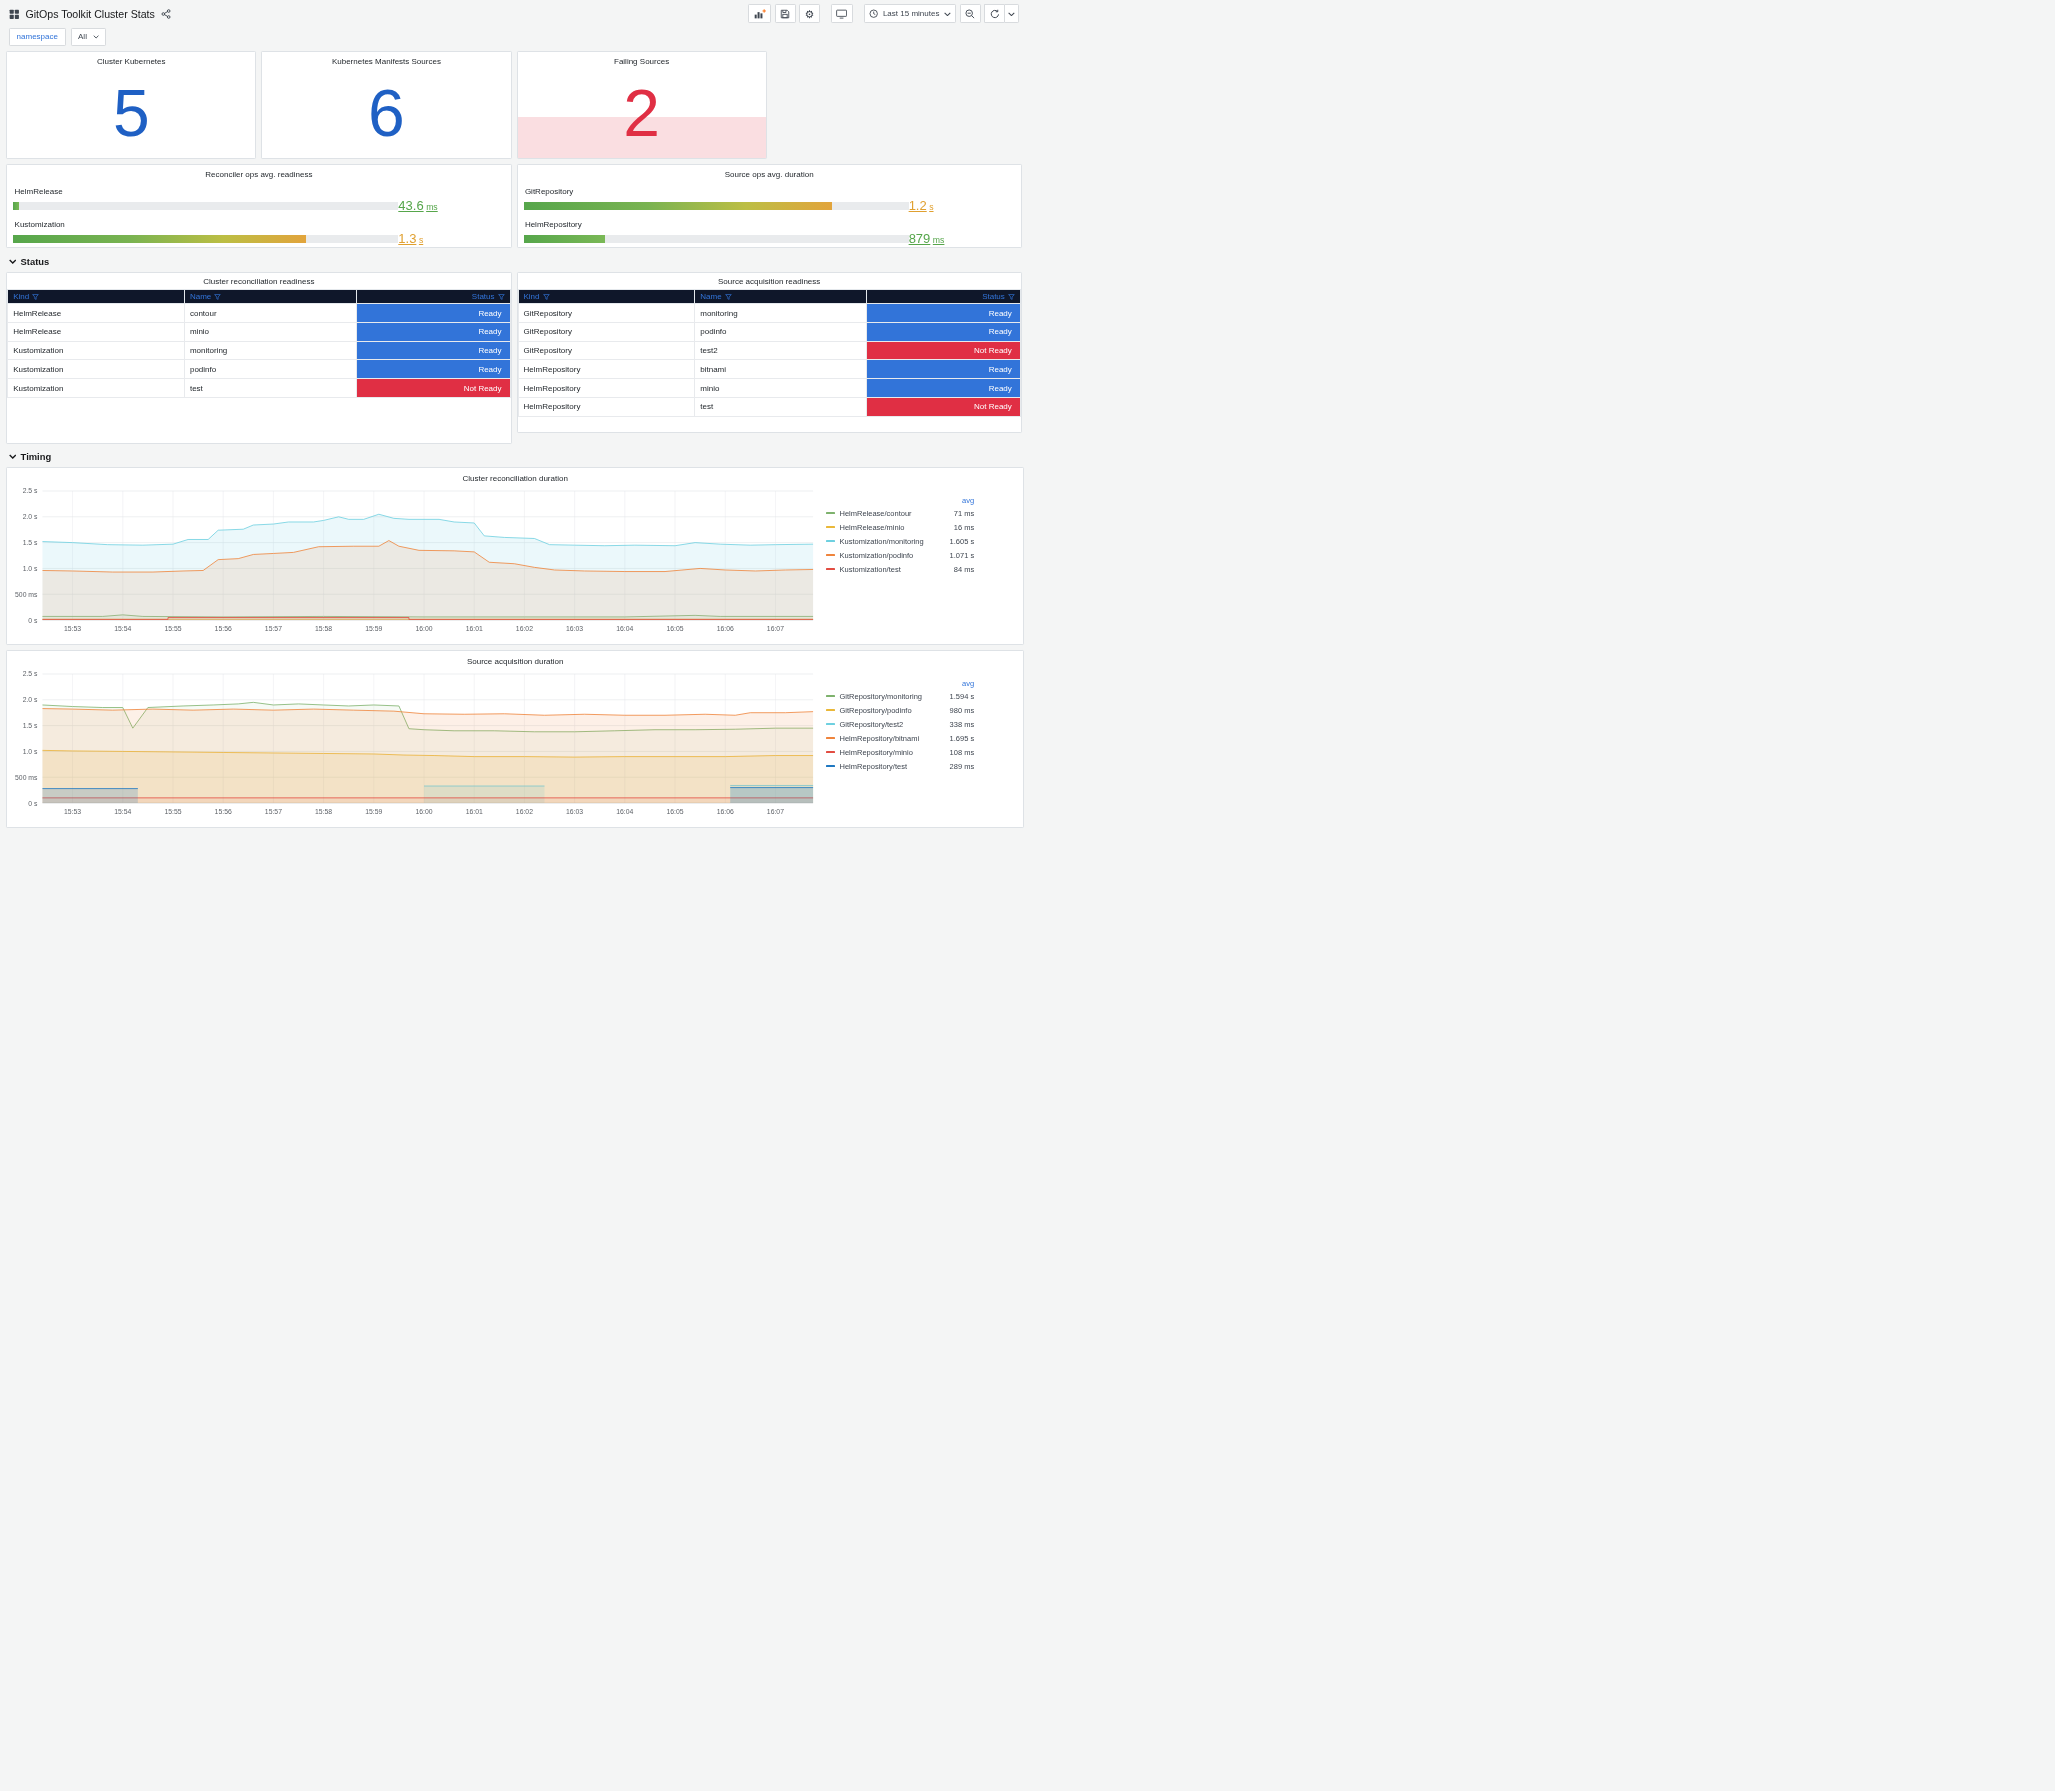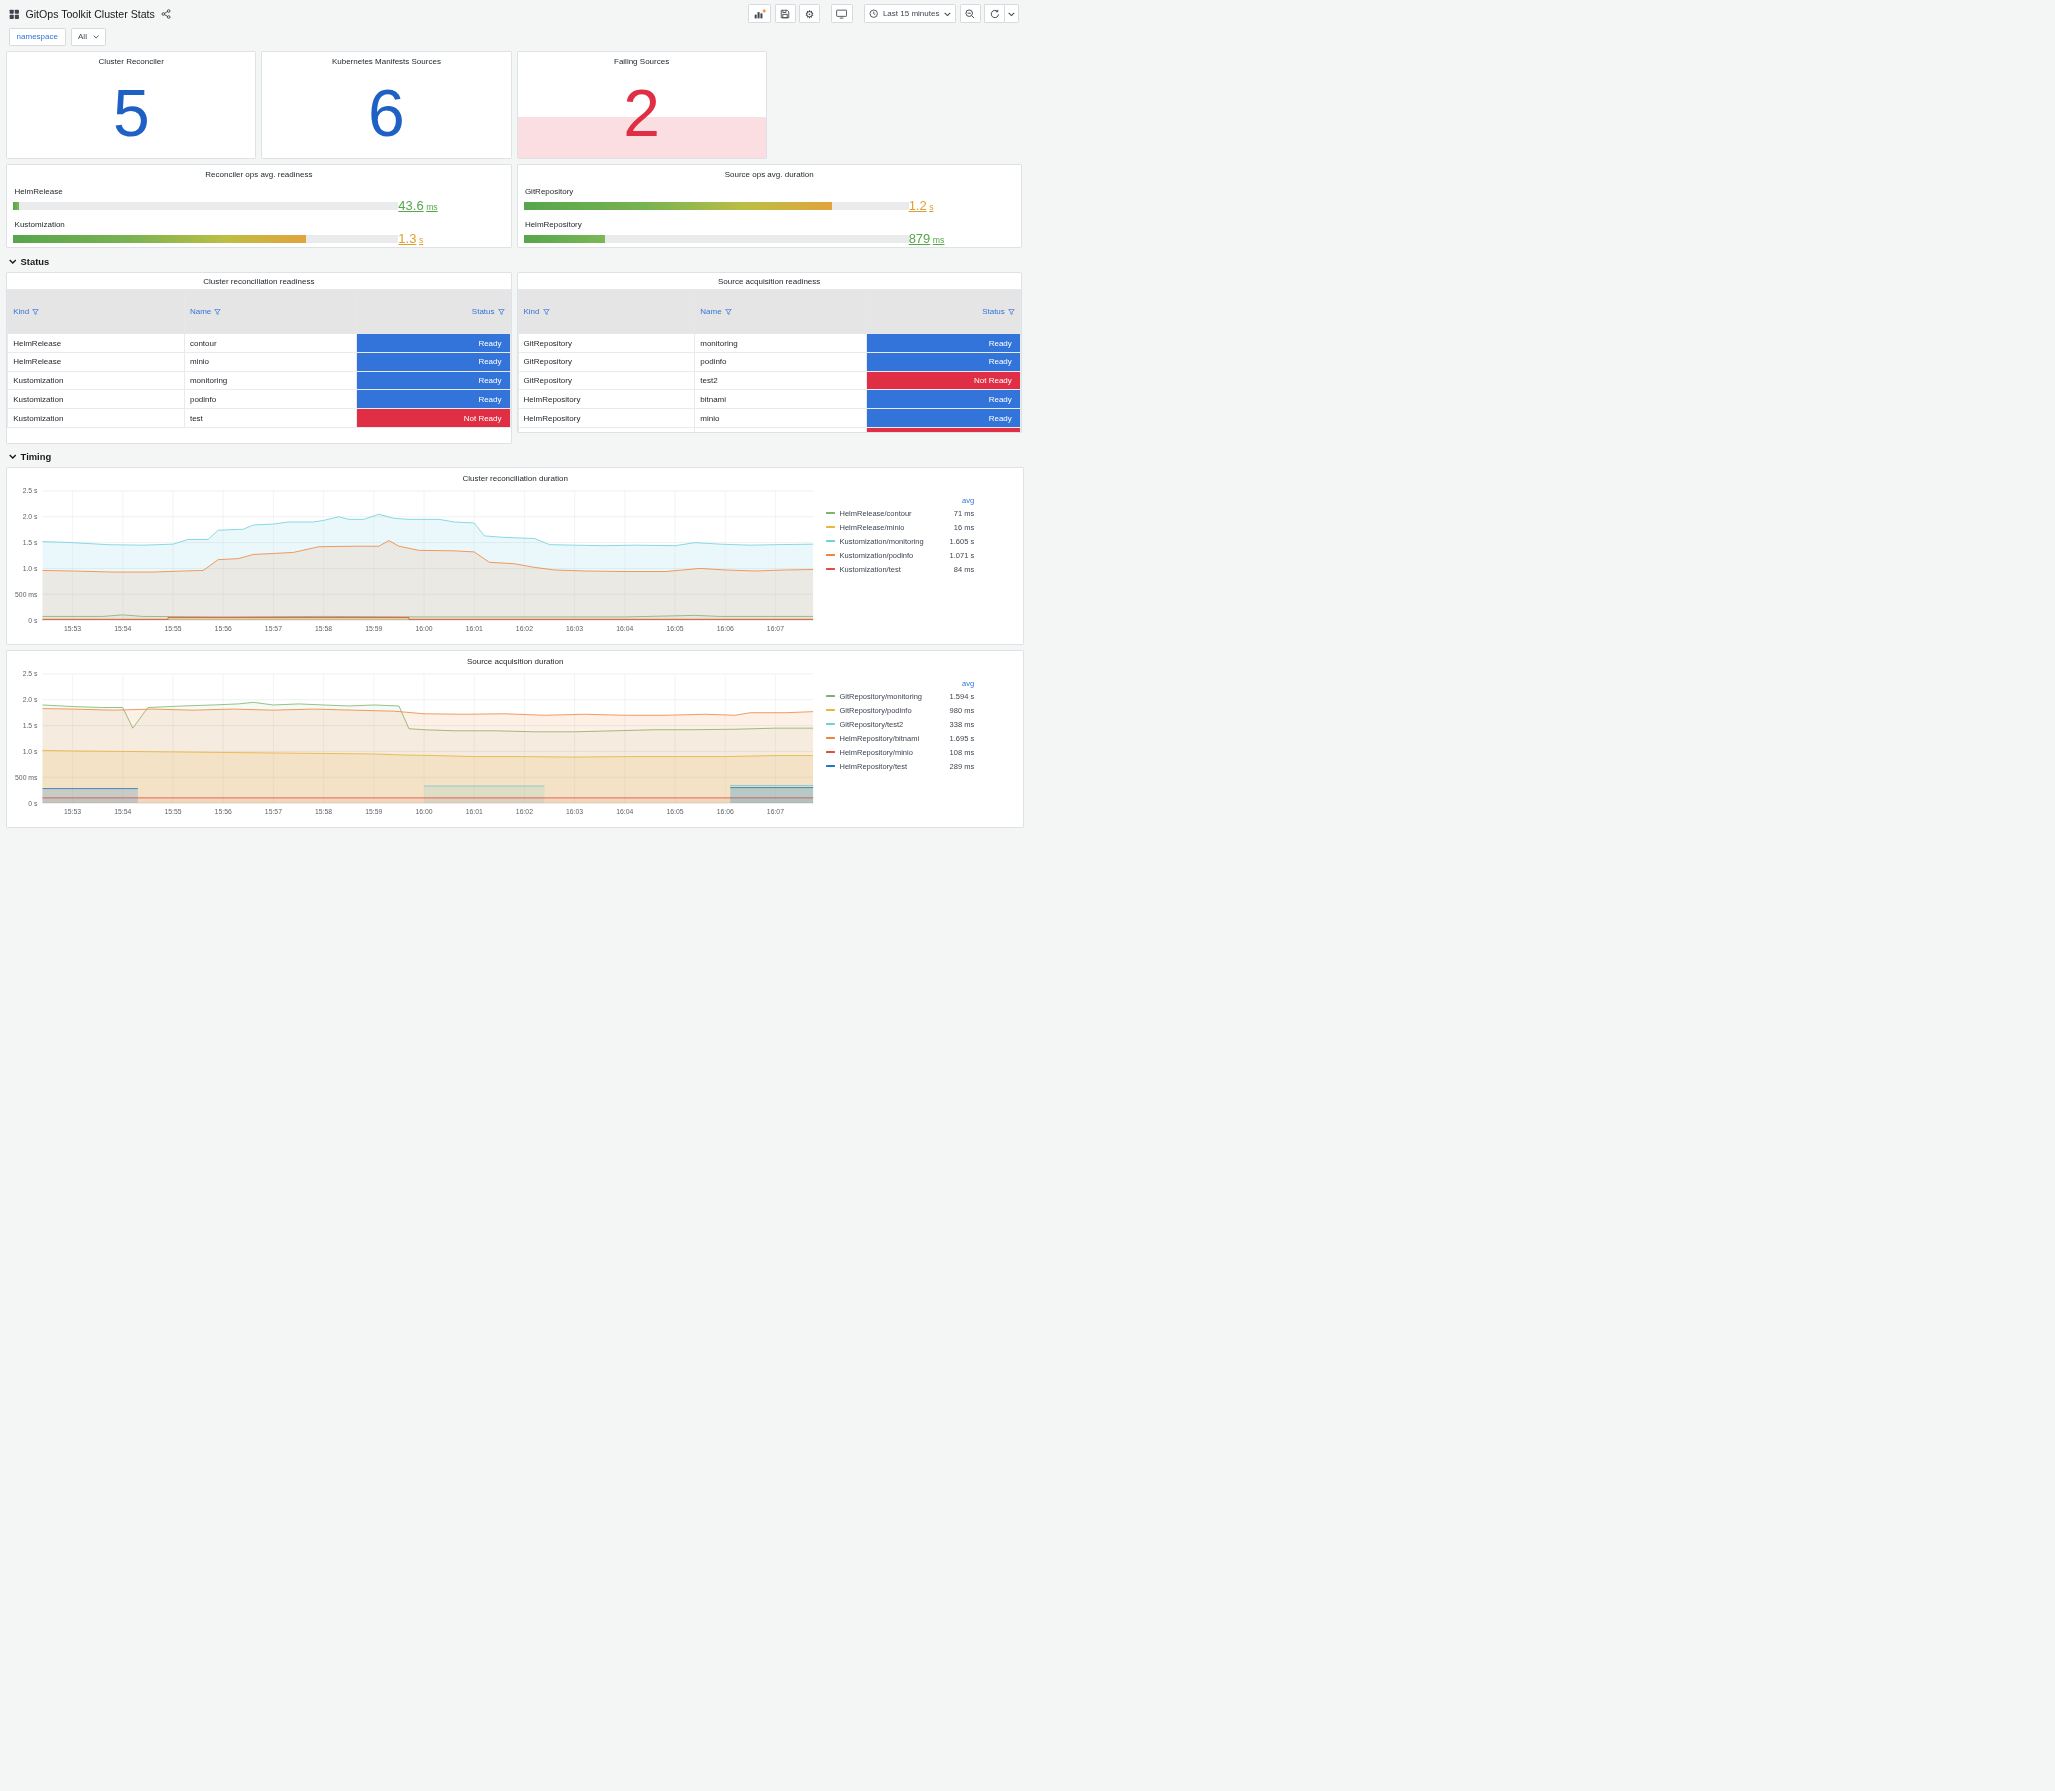--- a/index.html
+++ b/index.html
@@ -66,22 +66,22 @@
 
   
   .section{display:flex;align-items:center;gap:4.4px;margin:7.5px 8.7px 5px;font-size:9.4px;font-weight:700;
            color:#17181A;cursor:pointer;}
 
   
   .table-panel{overflow:hidden;}
   .tp-left{height:172px;}
   .tp-right{height:161px;}
   .data-table{width:100%;border-collapse:collapse;font-size:8px;table-layout:fixed;}
-  .data-table th{background:#e5e5e5;color:var(--link-blue);font-weight:400;text-align:left;
-                 padding:17px 5px;border:0.6px solid #E4E8EC;}
+  .data-table th{background:#0f172a;color:var(--link-blue);font-weight:400;text-align:left;
+                 padding:2px 5px;border:0.6px solid #E4E8EC;}
   .data-table th:nth-child(1){width:33%;}
   .data-table th:nth-child(2){width:32%;}
   .th-inner{display:flex;align-items:center;gap:3.1px;}
   .data-table th:last-child .th-inner{justify-content:flex-end;}
   .data-table td{border:0.6px solid #E8EAED;padding:4.4px 5px;color:#24292E;}
   td.status-cell{color:#fff;text-align:right;padding-right:8px;}
 
   
   .ts-panel{height:178px;padding:1.2px 5px 5px;}
   .ts-body{display:flex;}
@@ -205,21 +205,21 @@
       <span class="icon">
         <svg width="6.2" height="3.7" viewBox="0 0 11 7" fill="none" stroke="currentColor" stroke-width="1.7">
             <path d="M1 1.3 5.5 5.7 10 1.3"></path>
           </svg>
       </span>
     </button>
   </div>
 
   <div class="row row-stats">
       <div class="panel stat-panel">
-        <div class="panel-title">Cluster Reconciler</div>
+        <div class="panel-title">Cluster Kubernetes</div>
         <div class="stat-value" style="color:#1F60C4">5</div>
       </div>
       <div class="panel stat-panel">
         <div class="panel-title">Kubernetes Manifests Sources</div>
         <div class="stat-value" style="color:#1F60C4">6</div>
       </div>
       <div class="panel stat-panel">
         <div class="panel-title">Failing Sources</div>
         <div class="stat-fill" style="height:39%"></div>
         <div class="stat-value" style="color:#E02F44">2</div>

